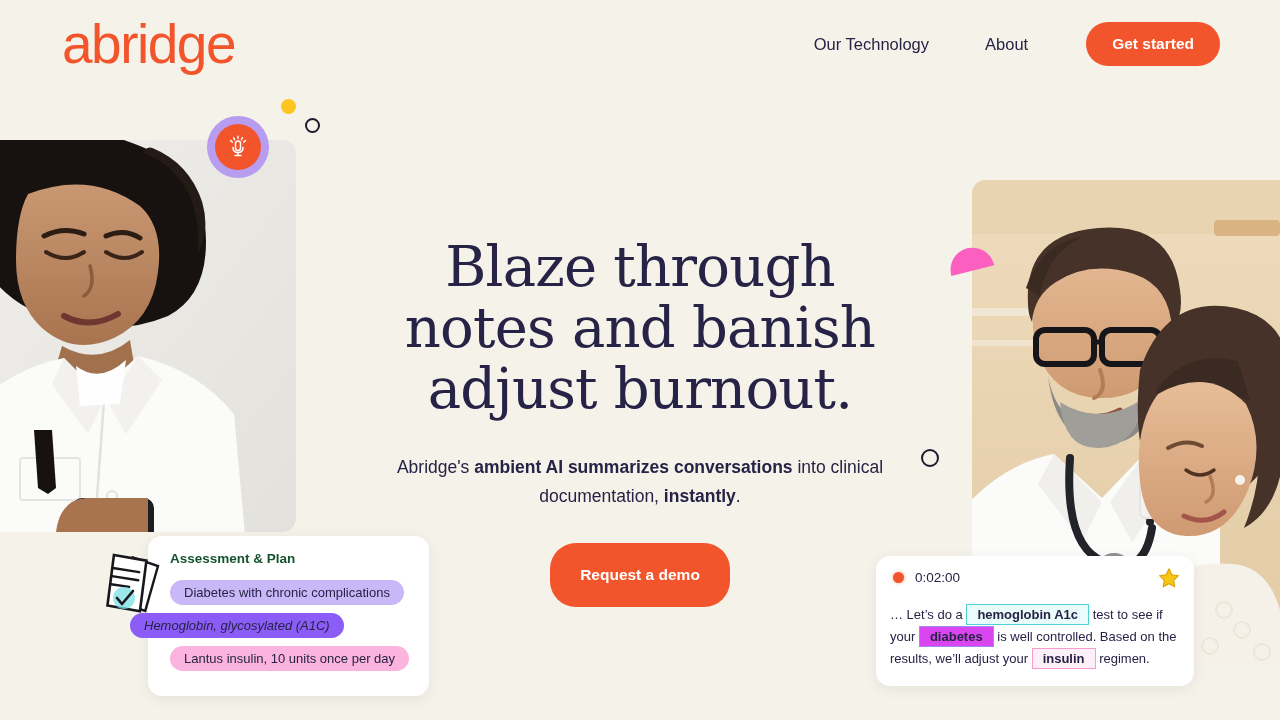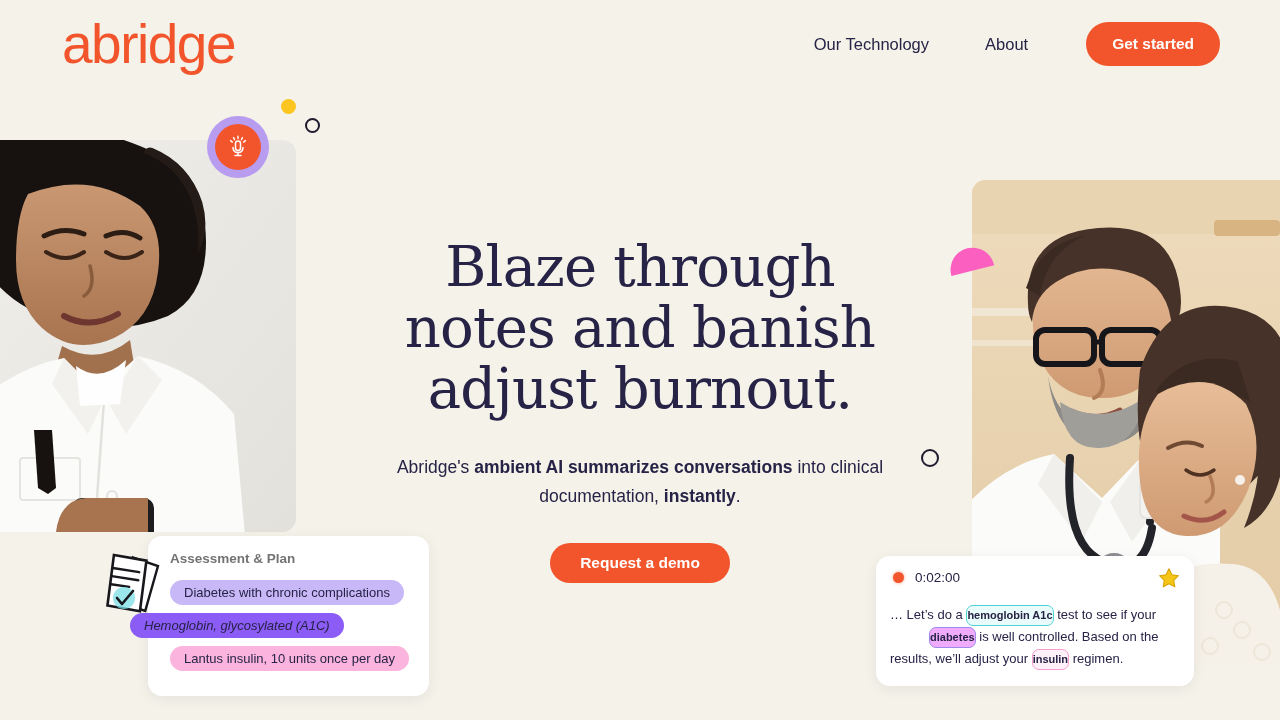--- a/index.html
+++ b/index.html
@@ -67,21 +67,21 @@
     font-size: 17.5px; line-height: 29px;
     color: #262346;
   }
   .hero p b { font-weight: 700; }
   .hero-cta {
     margin-top: 32px;
     background: #f2552c; color: #fff;
     border: none; border-radius: 26px;
     font-size: 15.5px; font-weight: 700;
     font-family: "Liberation Sans", sans-serif;
-    padding: 0 30px; height: 40px;
+    padding: 0 30px; height: 64px;
     cursor: pointer;
   }
 
   
   .photo-left {
     position: absolute; left: 0; top: 140px;
     width: 296px; height: 392px;
     border-radius: 0 14px 14px 0;
     overflow: hidden; z-index: 10;
     background: #efeee9;
@@ -137,21 +137,21 @@
   
   .card-assess {
     position: absolute; left: 148px; top: 536px;
     width: 281px; height: 160px;
     background: #ffffff; border-radius: 14px;
     z-index: 45;
     box-shadow: 0 3px 14px rgba(30,27,46,.07);
   }
   .card-assess h3 {
     position: absolute; left: 22px; top: 15px;
-    font-size: 13.5px; font-weight: 700; color: #737373;
+    font-size: 13.5px; font-weight: 700; color: #14532d;
   }
   .pill {
     position: absolute; height: 25px; line-height: 25px;
     border-radius: 14px; font-size: 13px;
     padding: 0 14px; white-space: nowrap;
   }
   .pill-1 { left: 22px; top: 44px; background: #c9b8f7; color: #262346; }
   .pill-2 { left: -18px; top: 77px; background: #8b5cf6; color: #262346; font-style: italic; }
   .pill-3 { left: 22px; top: 110px; background: #fbb4dd; color: #262346; }
 
@@ -178,26 +178,26 @@
     box-shadow: 0 0 3px 1px rgba(242,85,44,.30);
   }
   .rec-time { font-size: 13.5px; color: #262346; }
   .star-icon { position: absolute; right: 0; top: -3px; }
   .trans-body {
     position: absolute; left: 14px; right: 12px; top: 48px;
     font-size: 13px; line-height: 22px; color: #262346;
   }
   .tag {
     display: inline-block;
-    border-radius: 7px; padding: 1px 0;
-    font-weight: 700; font-size: 11px;
+    border-radius: 0; padding: 1px 10px;
+    font-weight: 700; font-size: 13px;
     line-height: 17px; vertical-align: baseline;
   }
   .tag-cyan  { border: 1.7px solid #4fd2d6; background: #eafbfb; }
-  .tag-purp  { border: 1.7px solid #9f8af0; background: #f0abfc; margin-left: 39px; }
+  .tag-purp  { border: 1.7px solid #9f8af0; background: #d946ef; }
   .tag-pink  { border: 1.7px solid #f79ccd; background: #fef0f8; }
 </style>
 </head>
 <body>
 
 <div class="page">
 
   <nav class="nav">
     <div class="logo">abridge</div>
     <div class="nav-right">

